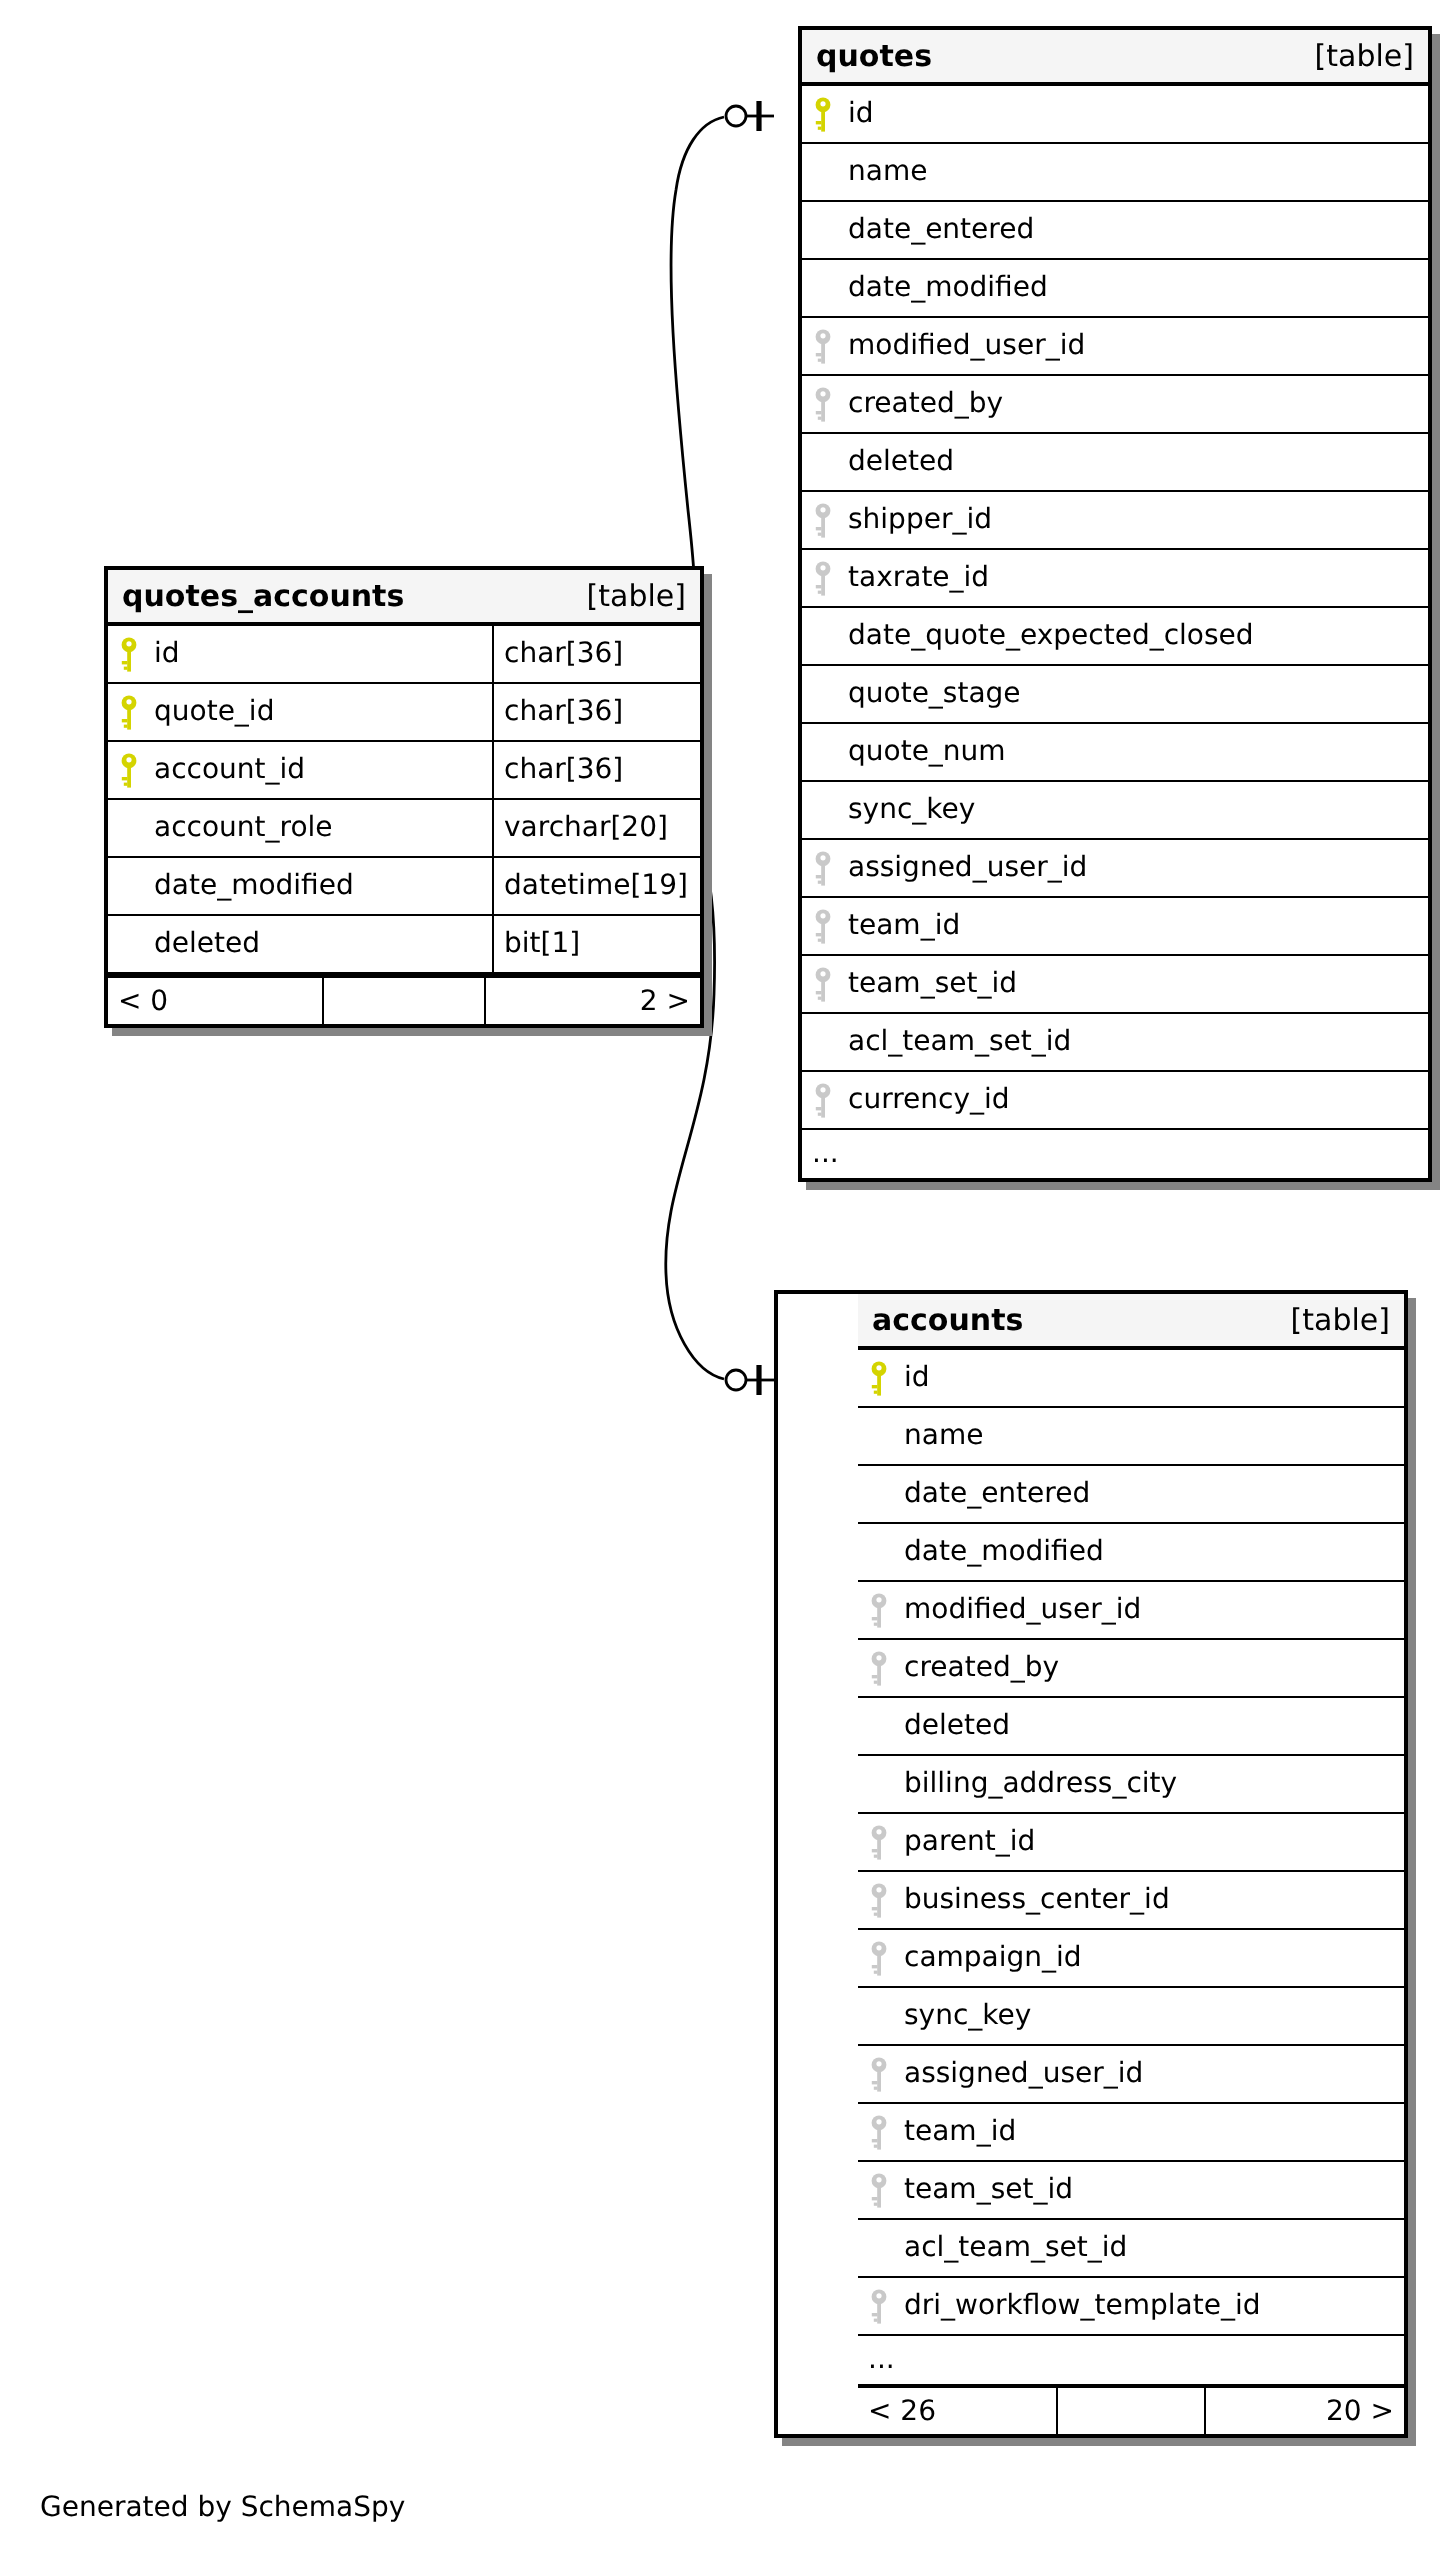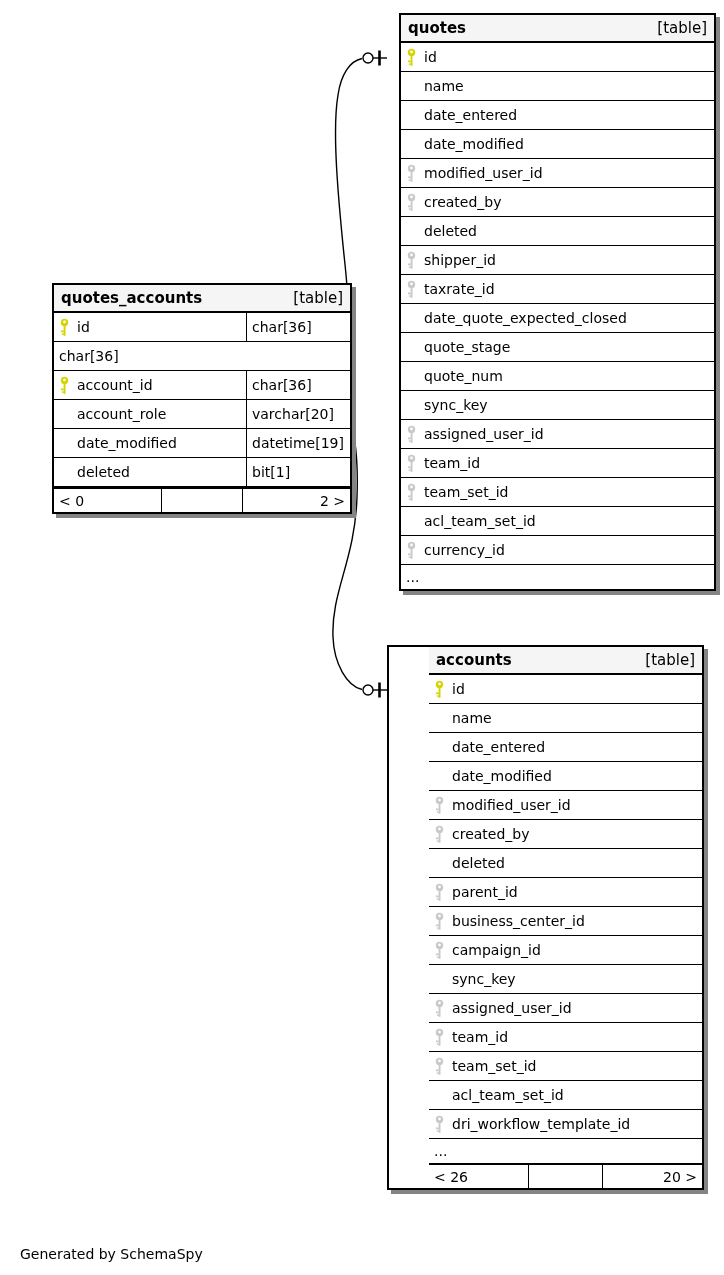--- a/index.html
+++ b/index.html
@@ -93,20 +93,32 @@
                 <rect x="4.6" y="7.4" width="1.9" height="10.4" fill="#d4d400"></rect>
                 <rect x="1.9" y="12.5" width="2.8" height="1.7" fill="#d4d400"></rect>
                 <rect x="2.9" y="15.3" width="1.8" height="1.6" fill="#d4d400"></rect>
               </svg>
             </span>
             <span class="cname">id</span>
           </span>
           <span class="type-cell">char[36]</span>
         </div>
         <div class="row">
+          <span class="name-cell">
+            <span class="icon">
+              <svg width="11" height="19" viewBox="0 0 11 19">
+                <circle cx="5.5" cy="4.4" r="3.7" fill="#d4d400"></circle>
+                <circle cx="5.5" cy="3.9" r="1.3" fill="#ffffff"></circle>
+                <rect x="4.6" y="7.4" width="1.9" height="10.4" fill="#d4d400"></rect>
+                <rect x="1.9" y="12.5" width="2.8" height="1.7" fill="#d4d400"></rect>
+                <rect x="2.9" y="15.3" width="1.8" height="1.6" fill="#d4d400"></rect>
+              </svg>
+            </span>
+            <span class="cname">quote_id</span>
+          </span>
           <span class="type-cell">char[36]</span>
         </div>
         <div class="row">
           <span class="name-cell">
             <span class="icon">
               <svg width="11" height="19" viewBox="0 0 11 19">
                 <circle cx="5.5" cy="4.4" r="3.7" fill="#d4d400"></circle>
                 <circle cx="5.5" cy="3.9" r="1.3" fill="#ffffff"></circle>
                 <rect x="4.6" y="7.4" width="1.9" height="10.4" fill="#d4d400"></rect>
                 <rect x="1.9" y="12.5" width="2.8" height="1.7" fill="#d4d400"></rect>
@@ -352,20 +364,24 @@
               <rect x="2.9" y="15.3" width="1.8" height="1.6" fill="#c9c9c9"></rect>
             </svg>
           </span>
           <span class="cname">created_by</span>
         </div>
         <div class="row">
           <span class="icon"></span>
           <span class="cname">deleted</span>
         </div>
         <div class="row">
+          <span class="icon"></span>
+          <span class="cname">billing_address_city</span>
+        </div>
+        <div class="row">
           <span class="icon">
             <svg width="11" height="19" viewBox="0 0 11 19">
               <circle cx="5.5" cy="4.4" r="3.7" fill="#c9c9c9"></circle>
               <circle cx="5.5" cy="3.9" r="1.3" fill="#ffffff"></circle>
               <rect x="4.6" y="7.4" width="1.9" height="10.4" fill="#c9c9c9"></rect>
               <rect x="1.9" y="12.5" width="2.8" height="1.7" fill="#c9c9c9"></rect>
               <rect x="2.9" y="15.3" width="1.8" height="1.6" fill="#c9c9c9"></rect>
             </svg>
           </span>
           <span class="cname">parent_id</span>

